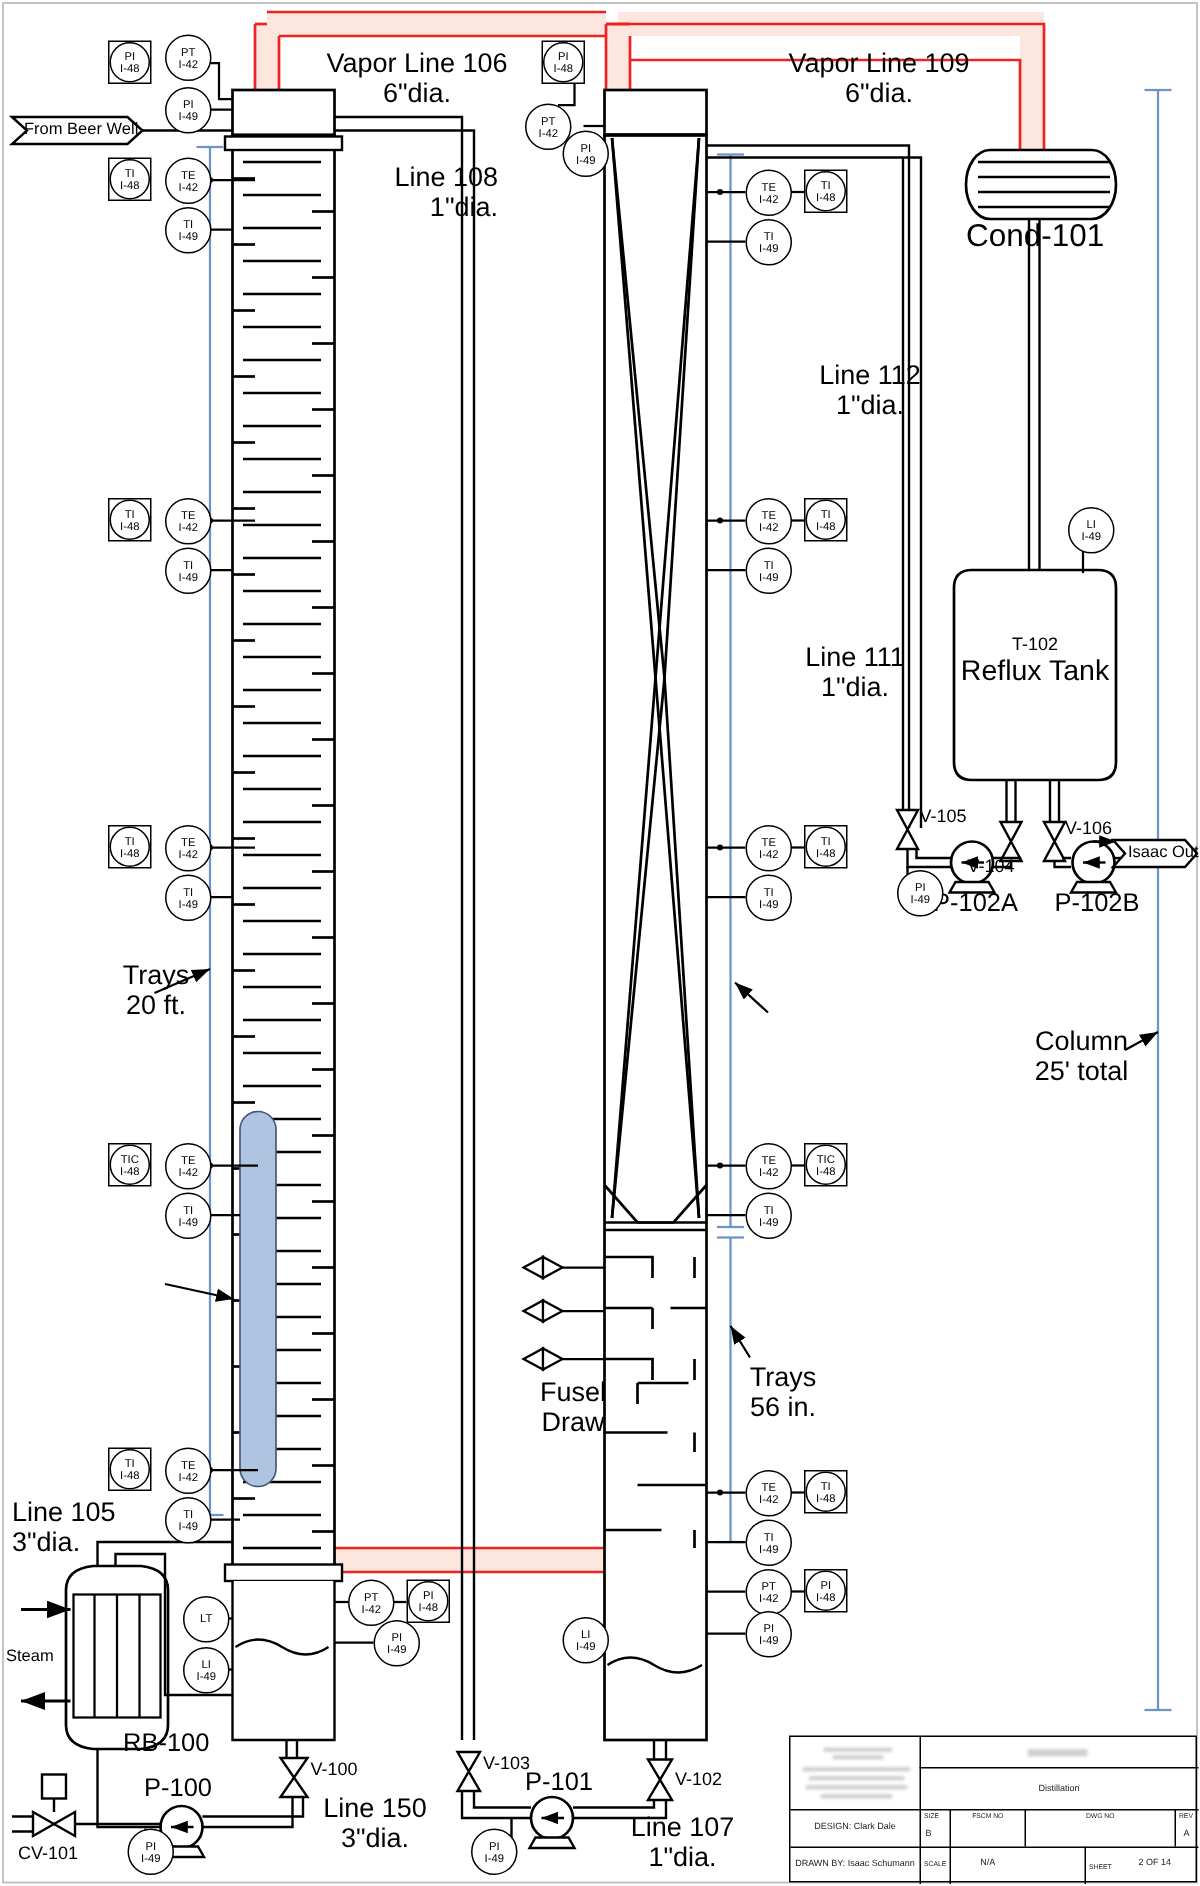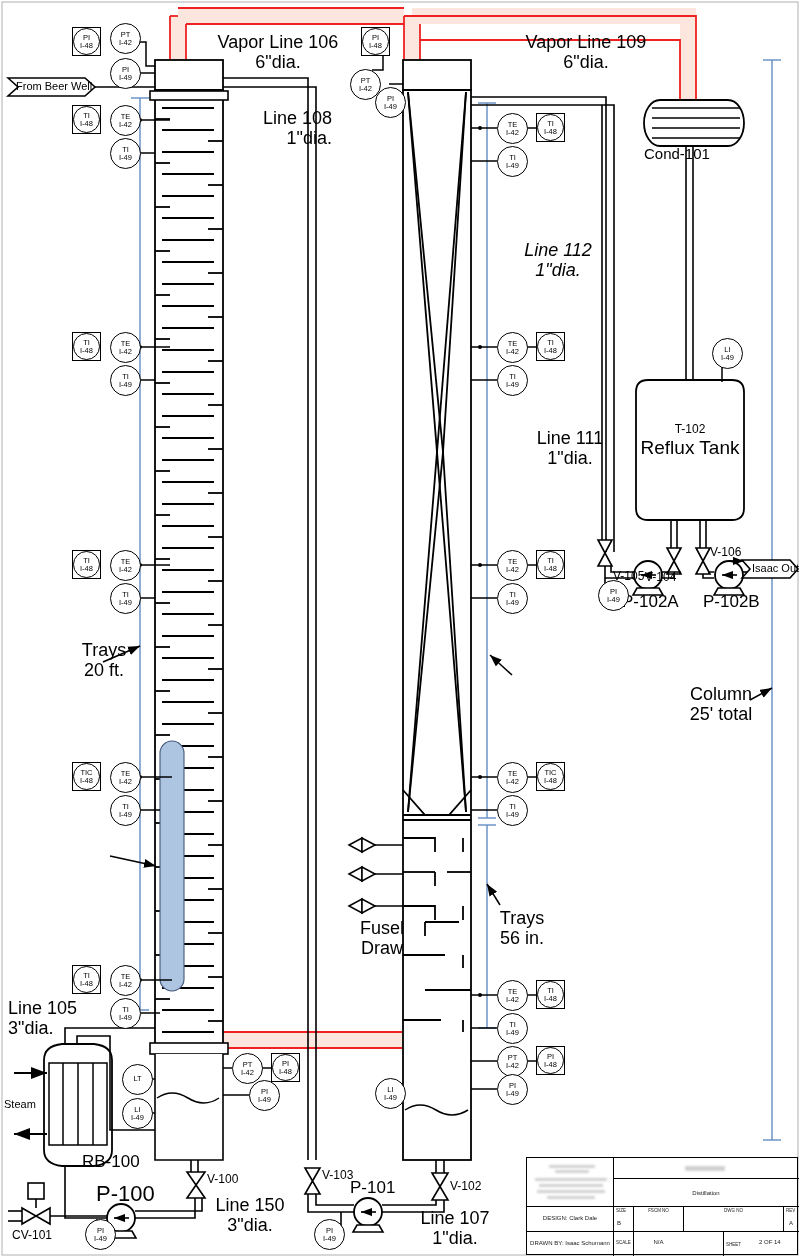--- a/index.html
+++ b/index.html
@@ -3,21 +3,21 @@
 <meta charset="utf-8">
 <title>P&amp;ID Distillation</title>
 <style>
   html,body{margin:0;padding:0;background:#fff;}
   body{font-family:"Liberation Sans",sans-serif;}
   #sheet{position:relative;width:800px;height:1257px;background:#fff;overflow:hidden;}
   #sheet svg{position:absolute;left:0;top:0;}
   .lbl{position:absolute;color:#000;white-space:pre;line-height:1.12;}
   .lbl.c{text-align:center;}
   .big{font-size:18px;}
-  .med{font-size:15px;}
+  .med{font-size:21px;}
   .sm{font-size:12px;}
   
   .bub{position:absolute;border:1.6px solid #000;border-radius:50%;background:#fff;
        display:flex;flex-direction:column;align-items:center;justify-content:center;
        font-size:7.5px;line-height:1.0;color:#000;}
   .bub .t{margin-bottom:1px;}
   .bub .b{}
   .sqbub{position:absolute;border:1.8px solid #000;background:#fff;
        display:flex;align-items:center;justify-content:center;}
   .sqbub .inner{width:100%;height:100%;border-radius:50%;border:1.3px solid #000;
@@ -478,21 +478,21 @@
     </g>
 
   </svg>
 
   <div class="lbl big c" style="left:212px;top:32px;width:132px;">Vapor Line 106
 6"dia.</div>
   <div class="lbl big c" style="left:520px;top:32px;width:132px;">Vapor Line 109
 6"dia.</div>
   <div class="lbl big c" style="left:236px;top:108px;width:96px;text-align:right;">Line 108
 1"dia.</div>
-  <div class="lbl big c" style="left:510px;top:240px;width:96px;font-style:italic;">Line 112
+  <div class="lbl big c" style="left:532px;top:240px;width:96px;">Line 112
 1"dia.</div>
   <div class="lbl big c" style="left:522px;top:428px;width:96px;">Line 111
 1"dia.</div>
   <div class="lbl big" style="left:8px;top:998px;">Line 105
 3"dia.</div>
   <div class="lbl big c" style="left:200px;top:1195px;width:100px;">Line 150
 3"dia.</div>
   <div class="lbl big c" style="left:405px;top:1208px;width:100px;">Line 107
 1"dia.</div>
 
@@ -503,27 +503,27 @@
   <div class="lbl big c" style="left:346px;top:918px;width:72px;">Fusel
 Draw</div>
   <div class="lbl big c" style="left:672px;top:684px;width:98px;">Column
 25' total</div>
 
   <div class="lbl med" style="left:644px;top:146px;">Cond-101</div>
   <div class="lbl sm c" style="left:650px;top:423px;width:80px;">T-102</div>
   <div class="lbl c" style="left:628px;top:437px;width:124px;font-size:19px;">Reflux Tank</div>
 
   <div class="lbl med" style="left:82px;top:1152px;font-size:17px;">RB-100</div>
-  <div class="lbl med" style="left:96px;top:1182px;font-size:22px;">P-100</div>
+  <div class="lbl med" style="left:96px;top:1182px;font-size:17px;">P-100</div>
   <div class="lbl sm" style="left:12px;top:1229px;">CV-101</div>
   <div class="lbl sm" style="left:207px;top:1173px;">V-100</div>
   <div class="lbl sm" style="left:322px;top:1169px;">V-103</div>
   <div class="lbl sm" style="left:450px;top:1180px;">V-102</div>
   <div class="lbl med" style="left:350px;top:1178px;font-size:17px;">P-101</div>
-  <div class="lbl sm" style="left:613px;top:570px;">V-105</div>
+  <div class="lbl sm" style="left:613px;top:538px;">V-105</div>
   <div class="lbl sm" style="left:645px;top:543px;margin-top:28px;">V-104</div>
   <div class="lbl sm" style="left:710px;top:546px;">V-106</div>
   <div class="lbl med" style="left:622px;top:592px;font-size:17px;">P-102A</div>
   <div class="lbl med" style="left:703px;top:592px;font-size:17px;">P-102B</div>
 
   <div class="lbl sm" style="left:16px;top:80px;font-size:11px;">From Beer Well</div>
   <div class="lbl sm" style="left:752px;top:562px;font-size:11px;">Isaac Out</div>
   <div class="lbl sm" style="left:4px;top:1098px;font-size:11px;">Steam</div>
 
   <div id="instr-layer">

